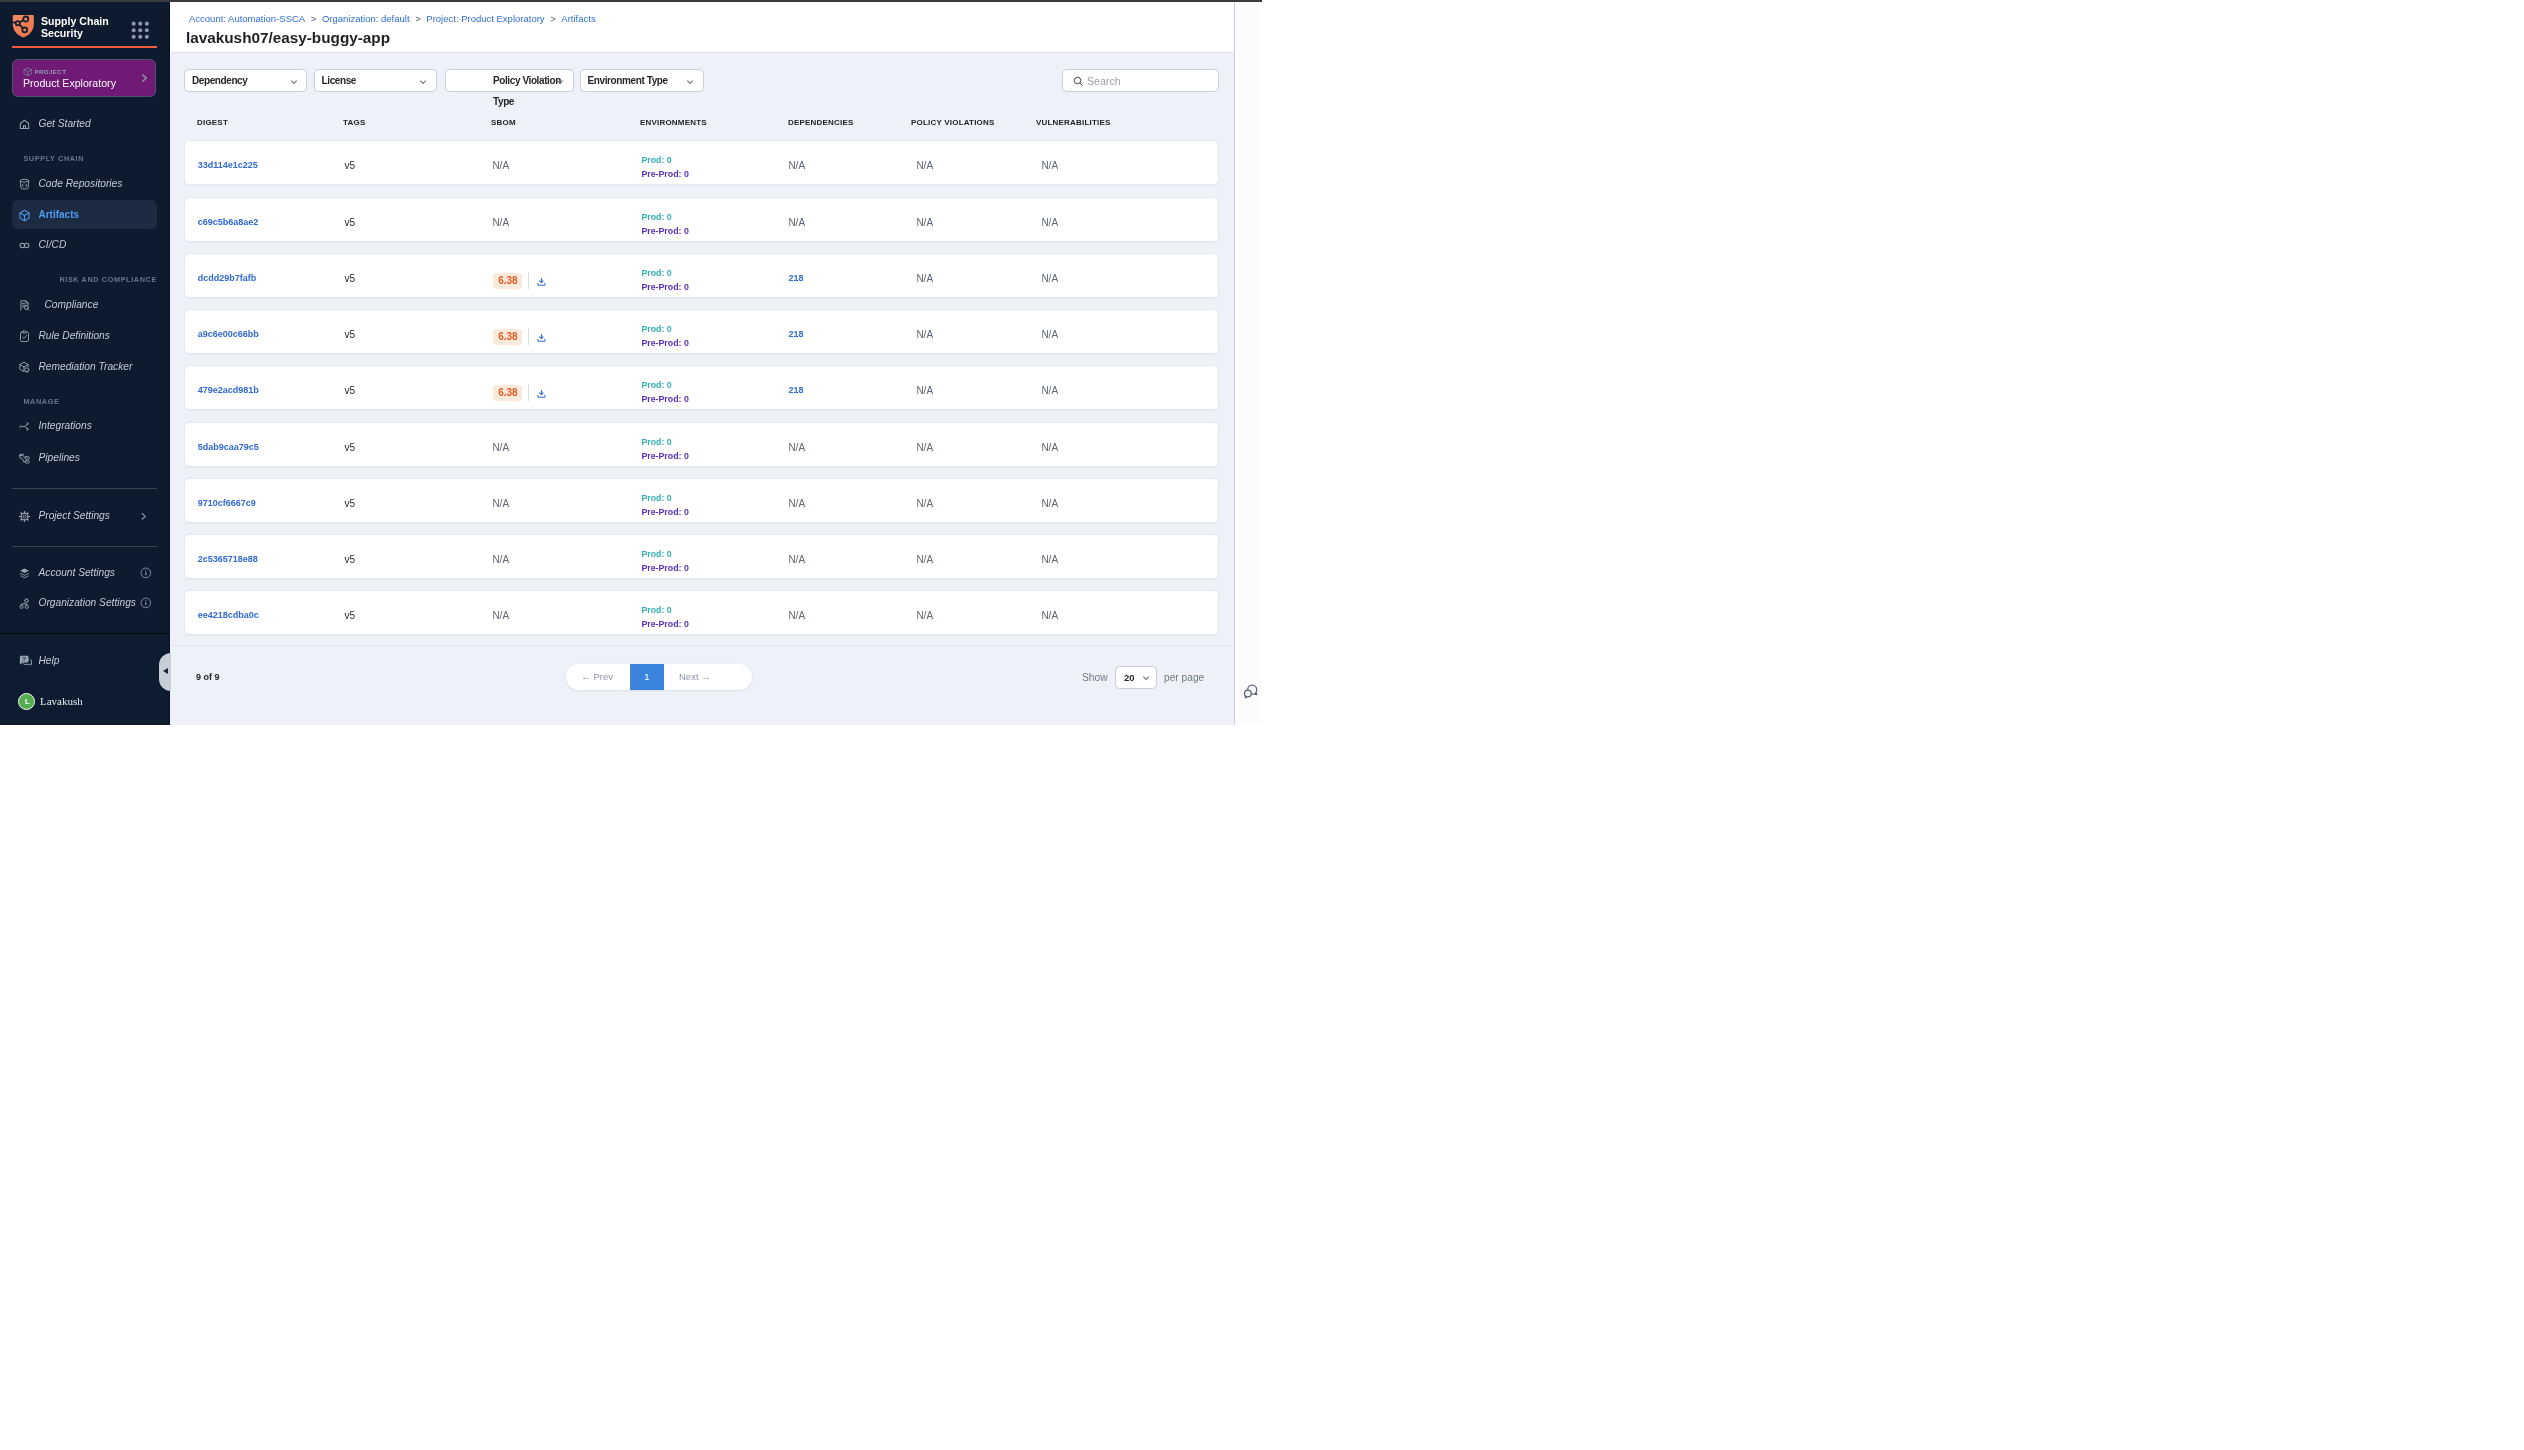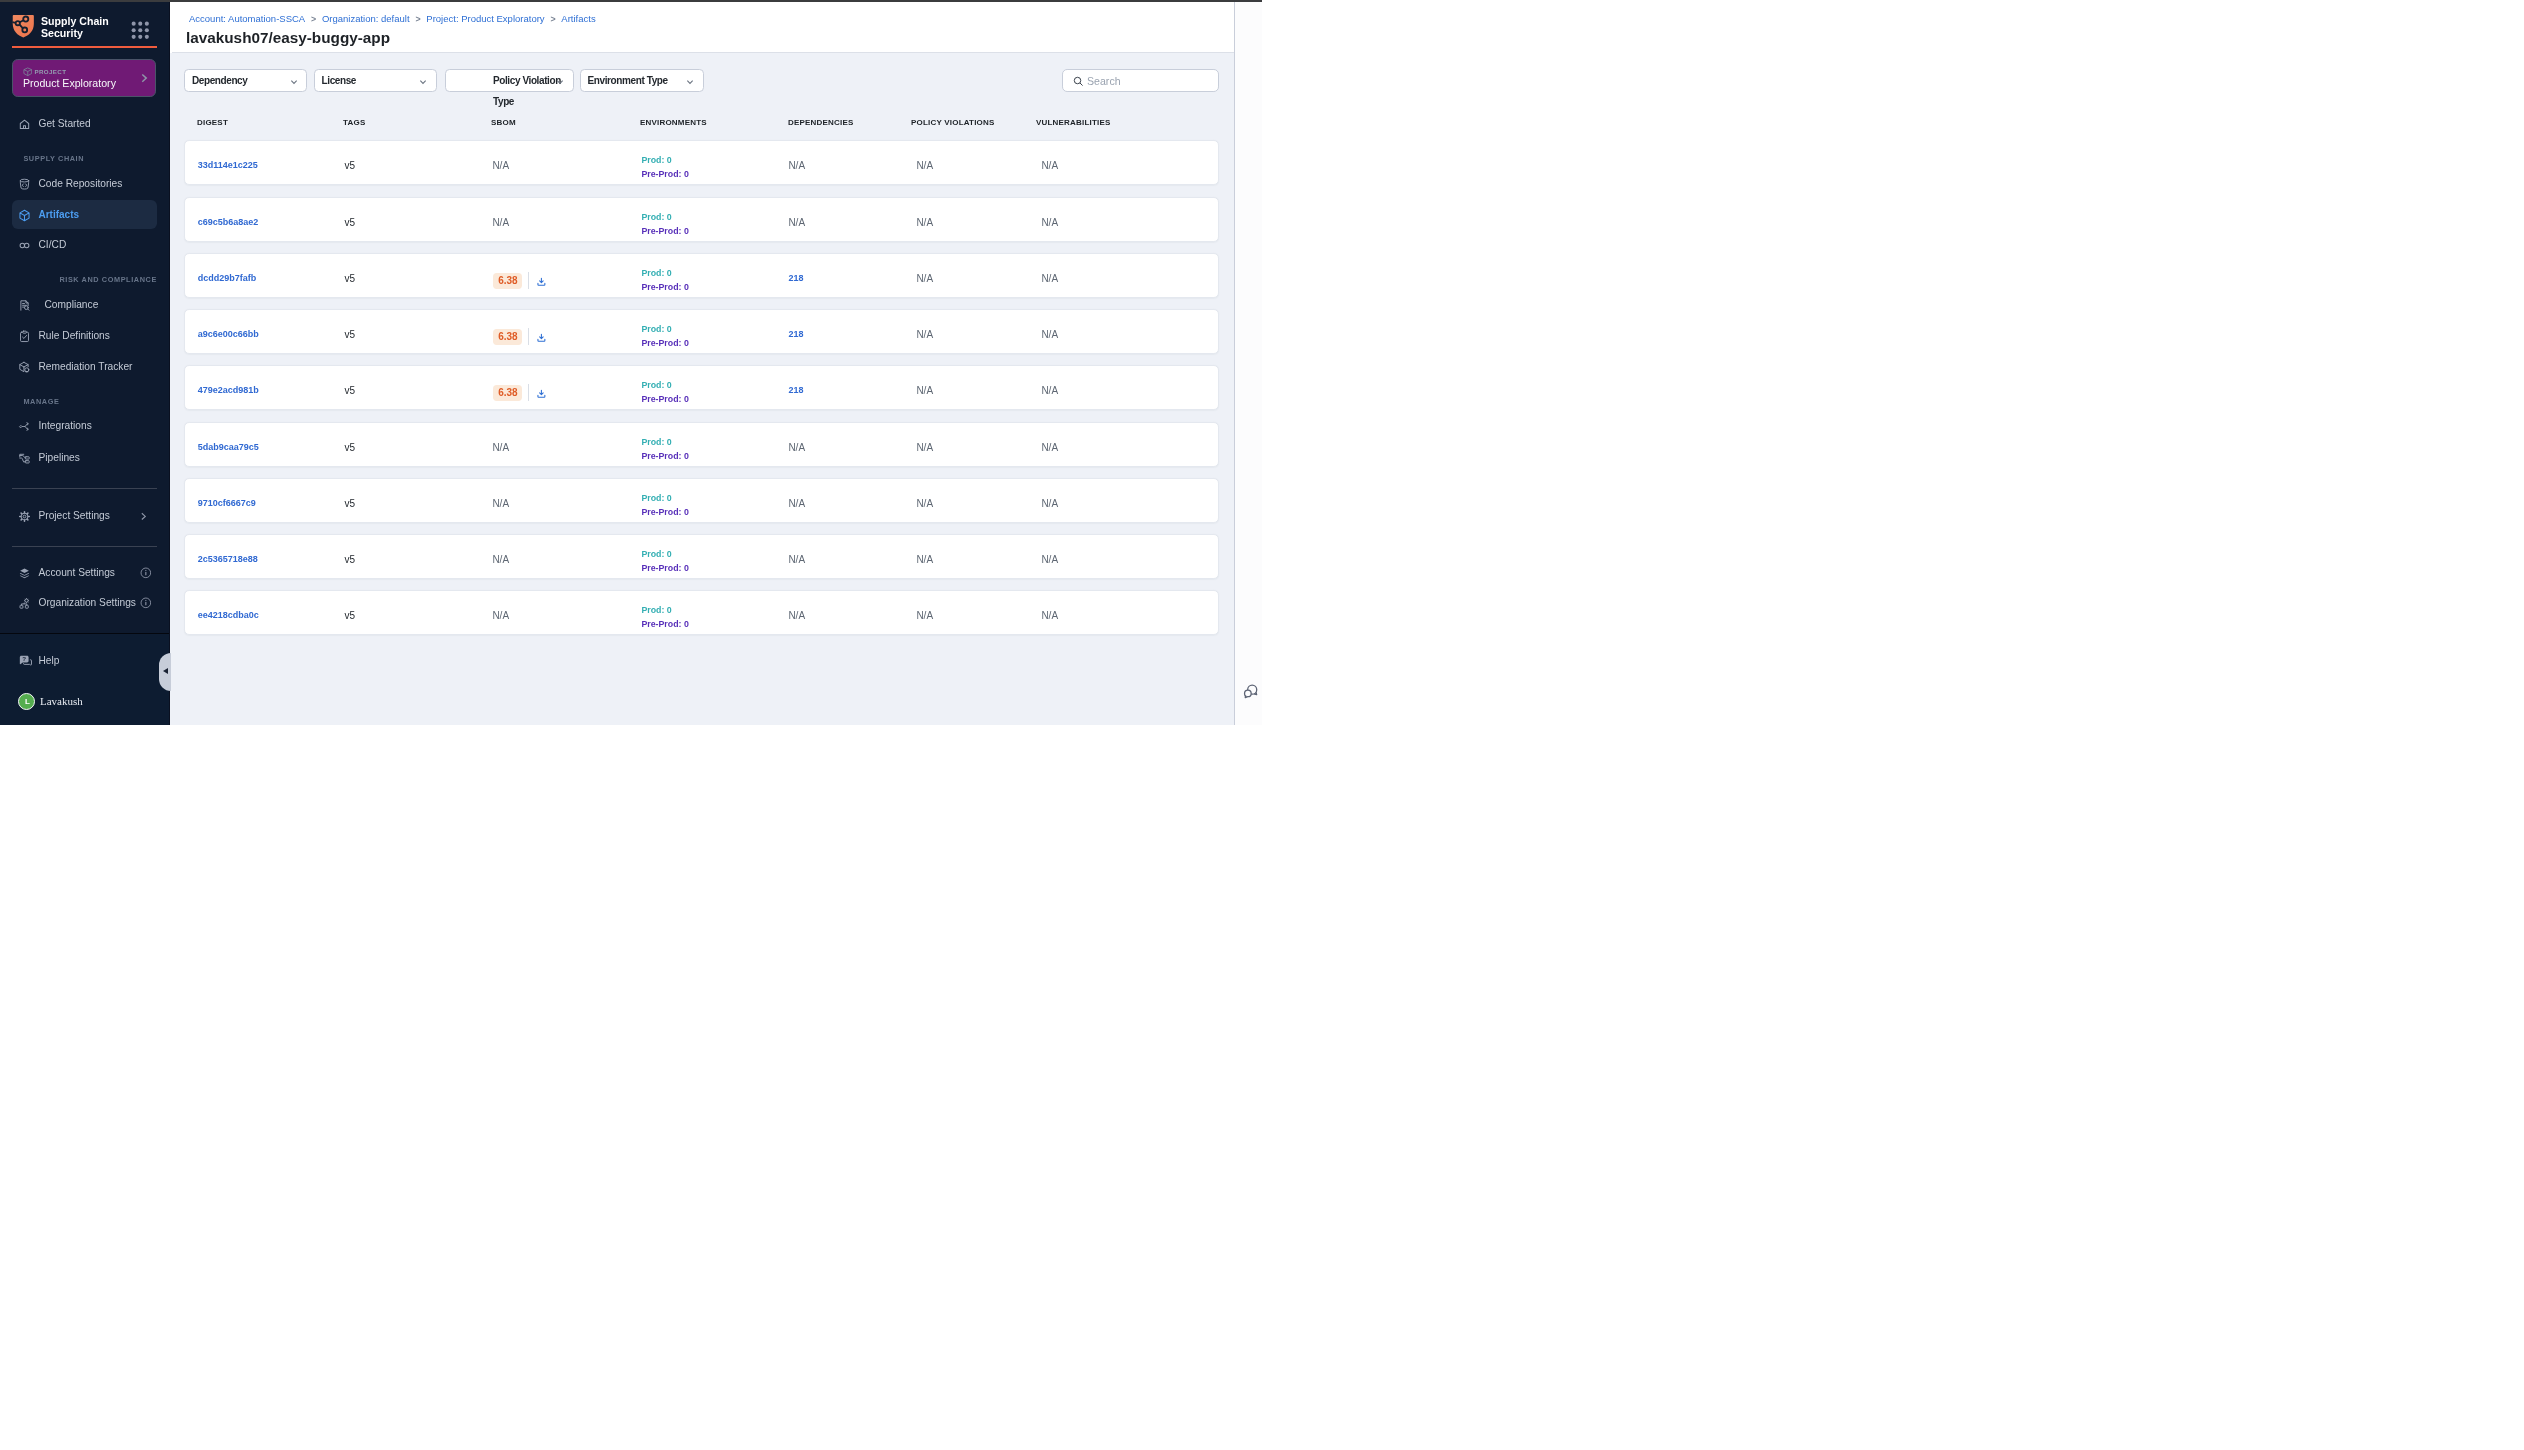--- a/index.html
+++ b/index.html
@@ -3,21 +3,21 @@
 <meta charset="utf-8">
 <style>
 * { margin:0; padding:0; box-sizing:border-box; }
 html,body { width:1262px; height:725px; overflow:hidden; font-family:"Liberation Sans", sans-serif; }
 #app { position:relative; width:1262px; height:725px; background:#EEF1F7; }
 #topstrip { position:absolute; left:0; top:0; width:1262px; height:1.5px; background:#3b3c3e; z-index:50; }
 
 #sidebar { position:absolute; left:0; top:0; width:170px; height:725px; background:#0E1A2E; z-index:10; border-right:1.5px solid #0a1020; }
 #sidefoot { position:absolute; left:0; top:633px; width:169px; height:93px; background:#0D1C31; border-top:1.1px solid #04070e; }
 .abs { position:absolute; }
-.navtxt { color:#C4CBD6; font-size:10.2px; }
+.navtxt { color:#C4CBD6; font-size:10.2px;font-style:italic; }
 .navlabel { color:#68758A; font-size:7.3px; font-weight:bold; letter-spacing:0.6px; }
 
 #main { position:absolute; left:172px; top:0; width:1062px; height:725px; background:#EEF1F7; }
 #header { position:absolute; left:0; top:0; width:1062px; height:53px; background:#fff; border-bottom:1.1px solid #DCE0E8; }
 .crumb { color:#2E6FD4; font-size:9.5px; }
 .crumbsep { color:#7A8494; font-size:8.8px; padding:0 5.8px; font-weight:bold; }
 #title { position:absolute; left:14px; top:28.5px; color:#1D2126; font-size:15.3px; font-weight:bold; }
 .drop { position:absolute; top:69px; height:23.4px; background:#fff; border:1.1px solid #C8CEDA; border-radius:4.4px; color:#23282E; font-size:10px; letter-spacing:-0.4px; font-weight:bold; line-height:21px; padding-left:6.6px; }
 .dchev { position:absolute; top:8px; right:8.8px; width:8px; height:8px; }
 #search { position:absolute; left:890px; top:69px; width:157px; height:23.4px; background:#fff; border:1.1px solid #C8CEDA; border-radius:5.1px; }
@@ -333,20 +333,36 @@
     </div>
     <div class="card" style="top:590px;">
       <span class="digest">ee4218cdba0c</span>
       <span class="cv" style="left:159px;">v5</span>
       <span class="cna" style="left:307px;">N/A</span>
       <div class="envs"><span class="prod">Prod: 0</span><br><span class="preprod">Pre-Prod: 0</span></div>
       <span class="cna" style="left:603px;">N/A</span>
       <span class="cna" style="left:731px;">N/A</span>
       <span class="cna" style="left:856px;">N/A</span>
     </div>
+    <div id="pagefoot">
+      <span class="abs" style="left:24px;top:26px;color:#22272E;font-size:9px;font-weight:bold;">9 of 9</span>
+      <div class="abs" style="left:394px;top:18px;width:186px;height:26px;background:#fff;border-radius:13px;box-shadow:0 0.7px 2.2px rgba(30,40,60,0.1);overflow:hidden;">
+        <span class="abs" style="left:15.3px;top:0;line-height:26px;color:#8C93A6;font-size:9.5px;">← Prev</span>
+        <div class="abs" style="left:64px;top:0;width:34px;height:26px;background:#3B84DE;color:#fff;font-size:9.5px;text-align:center;line-height:26px;">1</div>
+        <span class="abs" style="left:113px;top:0;line-height:26px;color:#8C93A6;font-size:9.5px;">Next →</span>
+      </div>
+      <span class="abs" style="left:910px;top:20.5px;line-height:22.6px;color:#6F7889;font-size:10.2px;">Show</span>
+      <div class="abs" style="left:943px;top:20px;width:42px;height:23.4px;background:#fff;border:1.1px solid #C8CEDA;border-radius:4.4px;">
+        <span class="abs" style="left:8px;top:0;line-height:21px;color:#22272E;font-size:9.5px;font-weight:bold;">20</span>
+        <svg class="abs" style="left:26px;top:7.3px" width="8" height="8" viewBox="0 0 12 12" fill="none" stroke="#6B7480" stroke-width="1.6">
+            <path d="M2 4 L6 8.2 L10 4"></path>
+          </svg>
+      </div>
+      <span class="abs" style="left:992px;top:20.5px;line-height:22.6px;color:#6F7889;font-size:10.2px;">per page</span>
+    </div>
     <div id="rail">
       <svg class="abs" style="left:6.6px;top:682px" width="17.5" height="18" viewBox="0 0 24 25">
           <g fill="none" stroke="#5C6374" stroke-width="1.8">
             <circle cx="14" cy="10.6" r="6.3"></circle>
             <path d="M19.2 14.2 L20.2 17.6 L16.6 16.4" stroke-linejoin="round"></path>
           </g>
           <g>
             <circle cx="8" cy="15.8" r="4.6" fill="#FCFCFD" stroke="#5C6374" stroke-width="1.8"></circle>
             <path d="M4.9 19 L4.4 21.8 L7.4 20.4" fill="#FCFCFD" stroke="#5C6374" stroke-width="1.8" stroke-linejoin="round"></path>
           </g>

